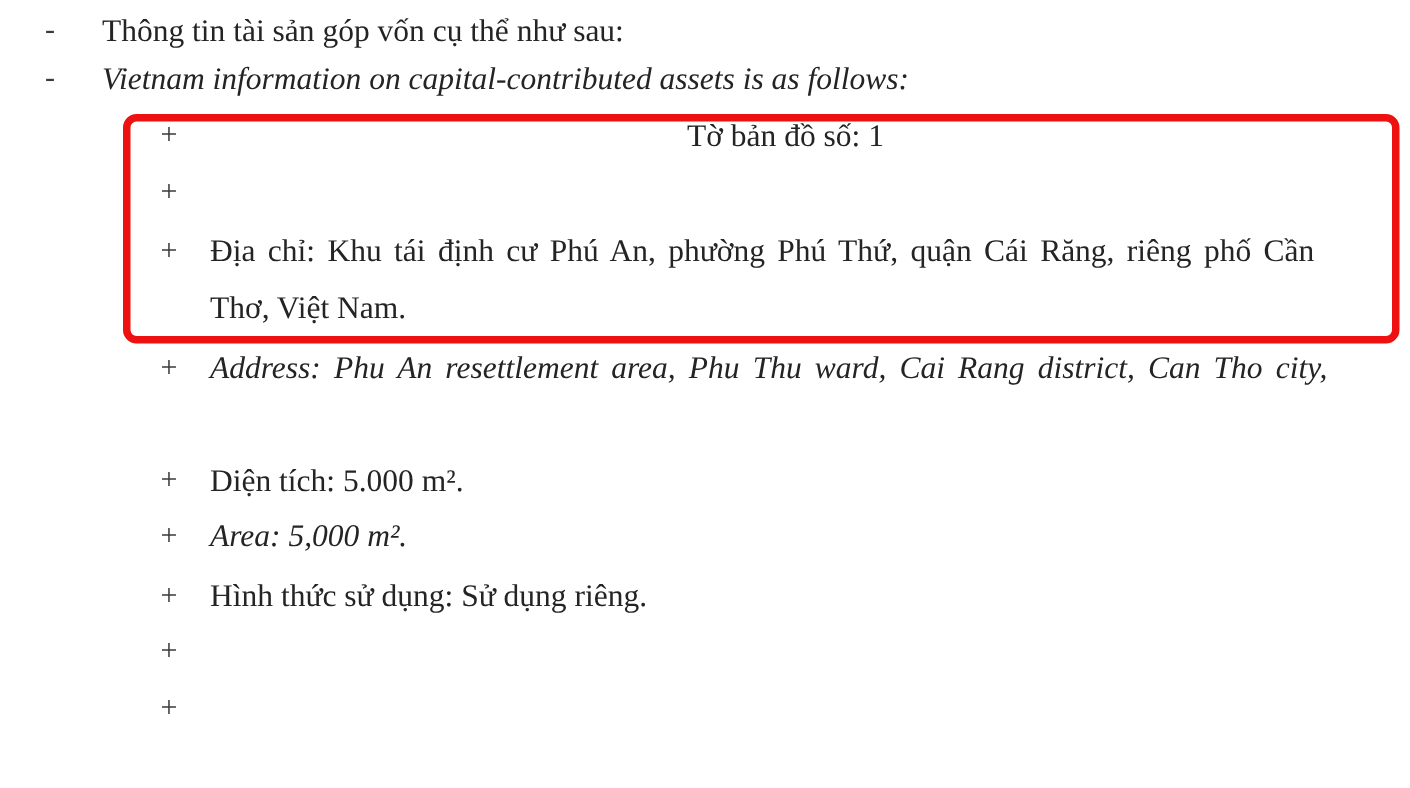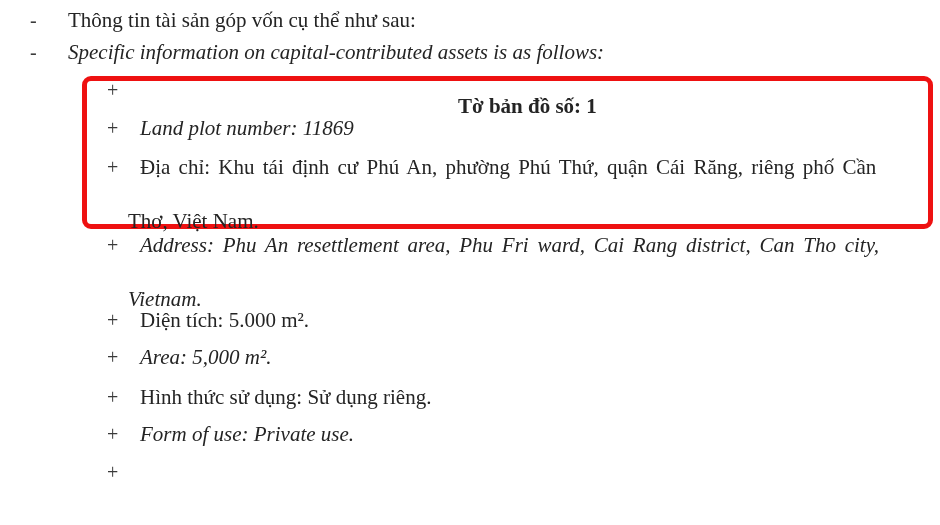--- a/index.html
+++ b/index.html
@@ -18,39 +18,38 @@
     overflow: hidden;
   }
   .line {
     position: absolute;
     height: 38px;
     line-height: 38px;
     white-space: nowrap;
   }
   .l-dash { left: 68px; }
   .l-plus { left: 140px; }
-  .l-cont { left: 128px; margin-top: 16px; }
+  .l-cont { left: 140px; }
   .bullet {
     position: absolute;
     top: 0;
     height: 38px;
     line-height: 38px;
     color: #3a3a3a;
     font-size: 20px;
   }
   .l-dash .bullet { left: -38px; }
   .l-plus .bullet { left: -33px; }
   .it { font-style: italic; }
   .col2 {
     position: absolute;
     left: 318px;
-    top: 16px;
+    top: 0;
     height: 38px;
     line-height: 38px;
-    font-weight: bold;
   }
   .sp1 { word-spacing: 3px; }
   .sp2 { word-spacing: 3.5px; }
   .redbox {
     position: absolute;
     left: 82px;
     top: 76px;
     width: 851px;
     height: 153px;
     border: 5px solid #ee1111;
@@ -67,68 +66,63 @@
 
   <div class="redbox"></div>
 
   <div class="line l-dash" style="top:1px">
     <span class="bullet">-</span>
     <span>Thông tin tài sản góp vốn cụ thể như sau:</span>
   </div>
 
   <div class="line l-dash it" style="top:33px">
     <span class="bullet" style="font-style:normal">-</span>
-    <span>Specific information on capital-contributed assets is as follows:</span>
+    <span>Vietnam information on capital-contributed assets is as follows:</span>
   </div>
 
   <div class="line l-plus" style="top:71px">
     <span class="bullet">+</span>
     <span class="col2">Tờ bản đồ số: 1</span>
   </div>
 
   <div class="line l-plus it" style="top:109px">
     <span class="bullet" style="font-style:normal">+</span>
-    <span>Land plot number: 11869</span>
   </div>
 
   <div class="line l-plus sp1" style="top:148px">
     <span class="bullet">+</span>
     <span>Địa chỉ: Khu tái định cư Phú An, phường Phú Thứ, quận Cái Răng, riêng phố Cần</span>
   </div>
 
   <div class="line l-cont" style="top:186px">
     <span>Thơ, Việt Nam.</span>
   </div>
 
   <div class="line l-plus it sp2" style="top:226px">
     <span class="bullet" style="font-style:normal">+</span>
-    <span>Address: Phu An resettlement area, Phu Fri ward, Cai Rang district, Can Tho city,</span>
+    <span>Address: Phu An resettlement area, Phu Thu ward, Cai Rang district, Can Tho city,</span>
   </div>
 
-  <div class="line l-cont it" style="top:264px">
-    <span>Vietnam.</span>
-  </div>
 
   <div class="line l-plus" style="top:301px">
     <span class="bullet">+</span>
     <span>Diện tích: 5.000 m².</span>
   </div>
 
   <div class="line l-plus it" style="top:338px">
     <span class="bullet" style="font-style:normal">+</span>
     <span>Area: 5,000 m².</span>
   </div>
 
   <div class="line l-plus" style="top:378px">
     <span class="bullet">+</span>
     <span>Hình thức sử dụng: Sử dụng riêng.</span>
   </div>
 
   <div class="line l-plus it" style="top:415px">
     <span class="bullet" style="font-style:normal">+</span>
-    <span>Form of use: Private use.</span>
   </div>
 
   <div class="line l-plus" style="top:453px">
     <span class="bullet">+</span>
   </div>
 
 </div>
 
 </body></html>

